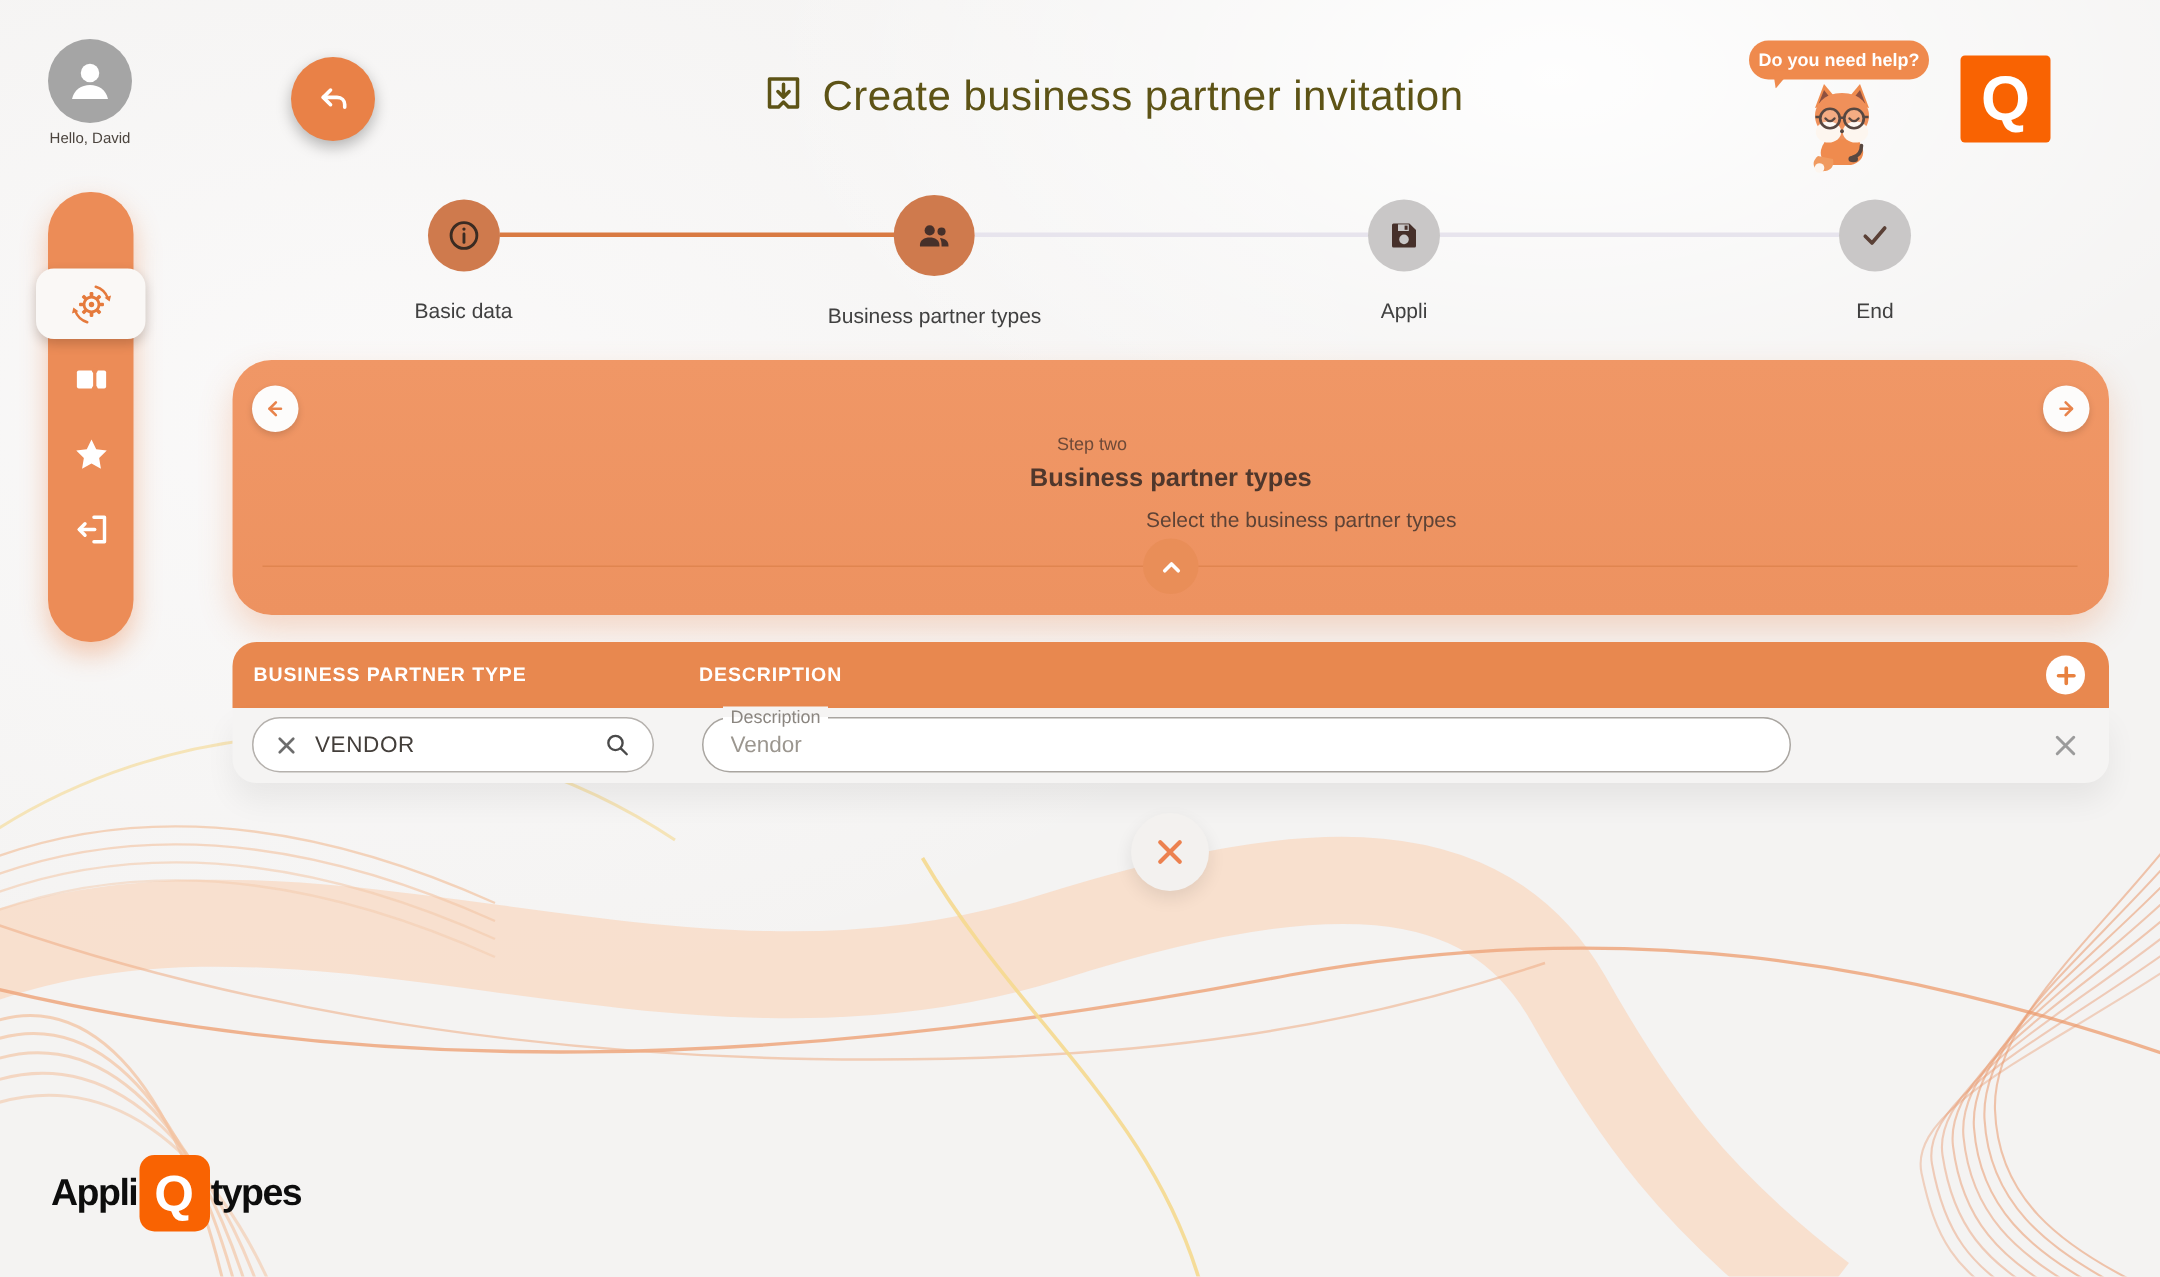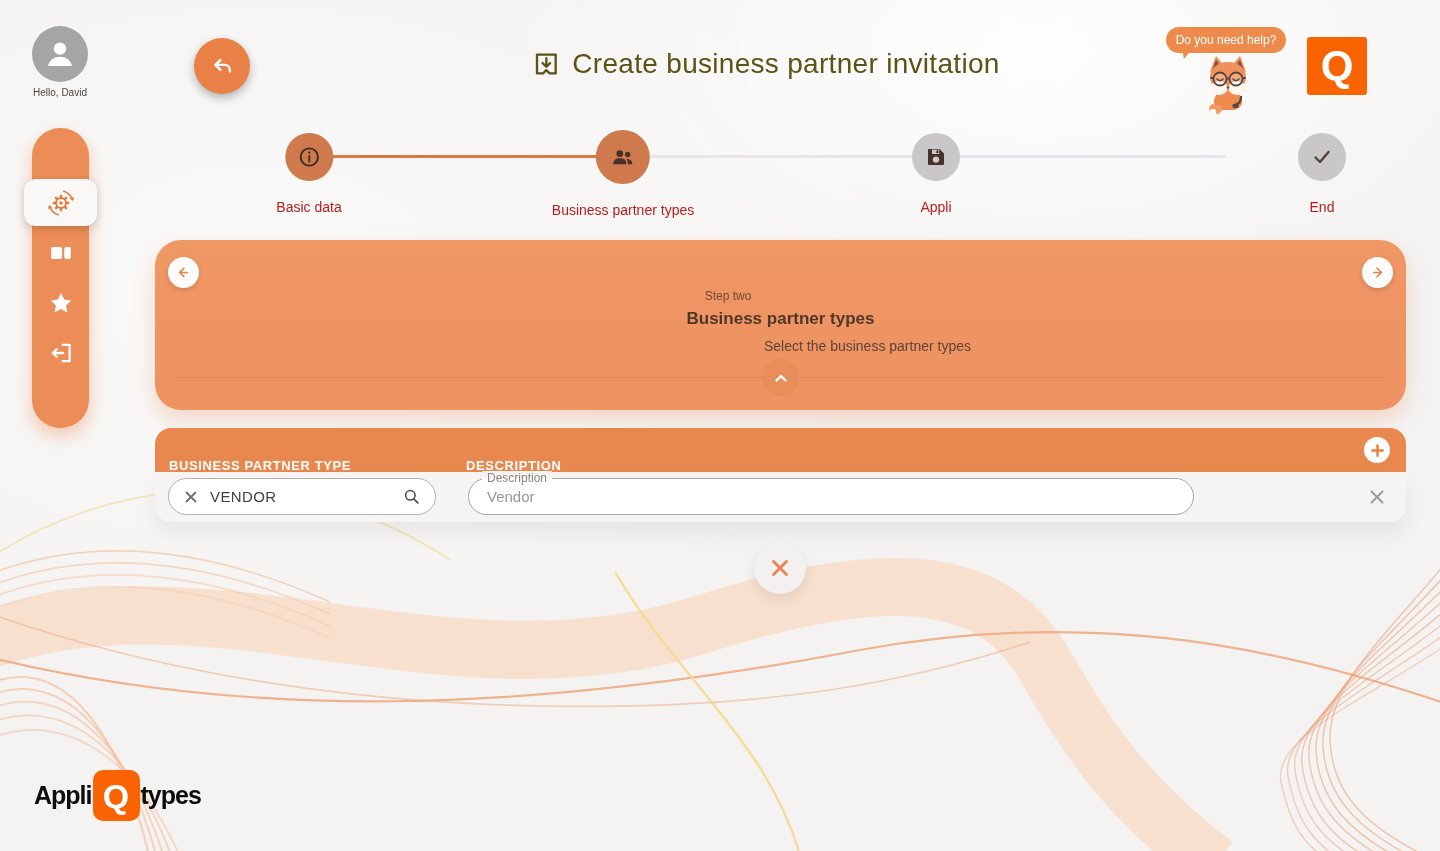--- a/index.html
+++ b/index.html
@@ -19,27 +19,27 @@
 
   
   .avatar { left:32px; top:26px; width:56px; height:56px; border-radius:50%; background:#a5a5a5;
             display:flex; align-items:center; justify-content:center; }
   .avatar svg { width:40px; height:40px; }
   .greeting { left:60px; top:87px; transform:translateX(-50%); font-size:10px; color:#4b443e; white-space:nowrap; }
   .back-btn { left:194px; top:38px; width:56px; height:56px; border-radius:50%; background:#e98147;
               display:flex; align-items:center; justify-content:center; border:none; cursor:pointer;
               box-shadow:0 4px 10px rgba(0,0,0,.28); }
   .back-btn svg { width:26px; height:26px; }
-  .page-title { left:766px; top:48px; transform:translateX(-50%); display:flex; align-items:center; gap:12px; white-space:nowrap; }
+  .page-title { left:742px; top:48px; transform:translateX(-50%); display:flex; align-items:flex-start; gap:12px; white-space:nowrap; }
   .page-title svg { width:28px; height:28px; }
   .page-title h1 { font-size:28px; font-weight:500; color:#5d5316; letter-spacing:.3px; }
 
   .help-bubble { left:1166px; top:27px; width:120px; height:26px; background:#ef8a4d; border-radius:13px;
                  display:flex; align-items:center; justify-content:center; cursor:pointer; }
-  .help-bubble span { color:#fff; font-size:12px; font-weight:normal; }
+  .help-bubble span { color:#fff; font-size:12px; font-weight:bold; }
   .help-bubble::after { content:""; position:absolute; left:16px; bottom:-6px; width:12px; height:12px;
                         background:#ef8a4d; clip-path:polygon(0 0, 100% 0, 15% 100%); }
   .fox { left:1188px; top:52px; width:80px; height:64px; cursor:pointer; }
   .q-logo { left:1307px; top:37px; width:60px; height:58px; background:#f96302; border-radius:3px;
             display:flex; align-items:center; justify-content:center; }
   .q-logo span { color:#fff; font-size:42px; font-weight:bold; line-height:1; }
 
   
   .sidebar { left:32px; top:128px; width:57px; height:300px; border-radius:28px; background:#ec8c57;
              box-shadow:0 8px 18px rgba(236,140,87,.45); }
@@ -53,42 +53,42 @@
 
   
   .connector { position:absolute; top:155px; height:3px; z-index:1; }
   .step { position:absolute; top:130px; transform:translateX(-50%); text-align:center; z-index:2; cursor:pointer; }
   .step-circle { margin:0 auto; border-radius:50%; display:flex; align-items:center; justify-content:center; }
   .step-circle.orange { background:#cf7a4d; }
   .step-circle.gray { background:#c9c7c7; }
   .step-circle.sz48 { width:48px; height:48px; margin-top:3px; }
   .step-circle.sz54 { width:54px; height:54px; }
   .step-circle svg { width:24px; height:24px; }
-  .step-label { margin-top:18px; font-size:14px; color:#b91c1c; white-space:nowrap; }
+  .step-label { margin-top:18px; font-size:14px; color:#404040; white-space:nowrap; }
 
   
   .step-panel { left:155px; top:240px; width:1251px; height:170px; border-radius:26px;
                 background:linear-gradient(180deg,#f09766 0%, #ed9260 100%);
                 box-shadow:0 10px 22px rgba(236,140,87,.30); }
   .panel-nav { position:absolute; top:257px; width:31px; height:31px; border-radius:50%; background:#fdfcfb;
                border:none; display:flex; align-items:center; justify-content:center; cursor:pointer;
                box-shadow:0 2px 5px rgba(0,0,0,.15); }
   .panel-nav svg { width:17px; height:17px; }
   .panel-nav.prev { left:168px; } .panel-nav.next { left:1362px; }
   .panel-steplabel { left:155px; top:289px; width:1146px; text-align:center; font-size:12px; color:#6f4a38; }
   .panel-title { left:155px; top:309px; width:1251px; text-align:center; font-size:17px; font-weight:bold; color:#4f372c; }
   .panel-subtitle { left:155px; top:338px; width:1425px; text-align:center; font-size:14px; color:#5e4336; }
   .panel-divider { left:175px; top:377px; width:1210px; height:1px; background:#e08550; }
   .panel-collapse { left:762px; top:359px; width:37px; height:37px; border-radius:50%; background:#e98e58;
                     border:none; display:flex; align-items:center; justify-content:center; cursor:pointer; }
   .panel-collapse svg { width:16px; height:16px; }
 
   
   .tbl-header { left:155px; top:428px; width:1251px; height:44px; background:#e8884f; border-radius:16px 16px 0 0; }
-  .tbl-col { position:absolute; top:16px; line-height:44px; color:#fff; font-size:13px; font-weight:bold; letter-spacing:.6px; }
+  .tbl-col { position:absolute; top:0; line-height:44px; color:#fff; font-size:13px; font-weight:bold; letter-spacing:.6px; }
   .tbl-col.c1 { left:14px; } .tbl-col.c2 { left:311px; }
   .add-btn { position:absolute; right:16px; top:9px; width:26px; height:26px; border-radius:50%; background:#fff;
              border:none; display:flex; align-items:center; justify-content:center; cursor:pointer; }
   .add-btn svg { width:15px; height:15px; }
   .tbl-row { left:155px; top:472px; width:1251px; height:50px; background:#f5f4f3; border-radius:0 0 16px 16px;
              box-shadow:0 12px 20px rgba(0,0,0,.06); }
   .combo { position:absolute; left:13px; top:6px; width:268px; height:37px; background:#fff;
            border:1px solid #b5b1ad; border-radius:19px; display:flex; align-items:center; padding:0 14px; cursor:pointer; }
   .combo-clear { width:16px; height:16px; margin-right:11px; cursor:pointer; flex:none; }
   .combo-value { flex:1; font-size:15px; color:#433e3a; letter-spacing:.4px; }
@@ -264,21 +264,21 @@
   <div class="step-circle gray sz48">
     <svg viewBox="0 0 24 24">
       <path d="M5 4h10.6L20 8.4V19a1 1 0 0 1-1 1H5a1 1 0 0 1-1-1V5a1 1 0 0 1 1-1z" fill="#46302a"></path>
       <rect x="8" y="4.6" width="7.2" height="4.4" fill="#c9c7c7"></rect>
       <rect x="12.4" y="5.4" width="2" height="2.8" fill="#46302a"></rect>
       <circle cx="12" cy="14.6" r="3.2" fill="#c9c7c7"></circle>
     </svg>
   </div>
   <div class="step-label">Appli</div>
 </div>
-<div class="step" style="left:1322px;">
+<div class="step" style="left:1250px;">
   <div class="step-circle gray sz48">
     <svg viewBox="0 0 24 24" fill="none" stroke="#5a4036" stroke-width="2.4" stroke-linecap="round" stroke-linejoin="round">
         <path d="M5.5 12.5l4.5 4.5 8.5-10"></path>
       </svg>
   </div>
   <div class="step-label">End</div>
 </div>
 
 <section class="layer step-panel"></section>
 <button class="layer panel-nav prev">

